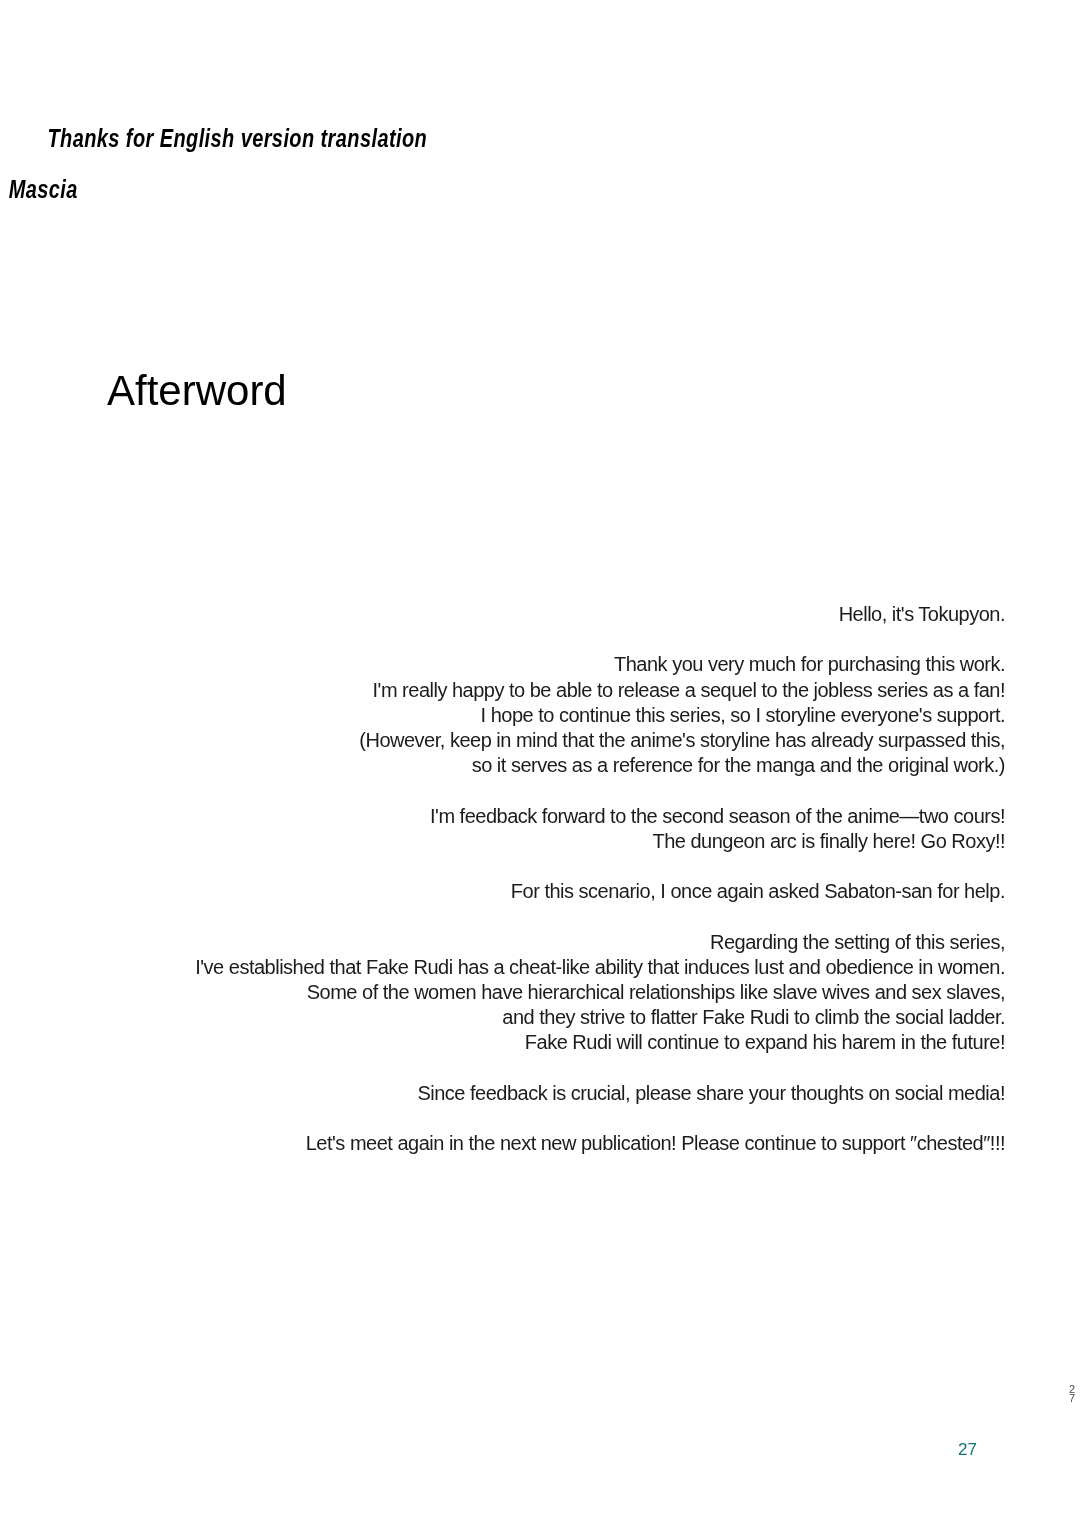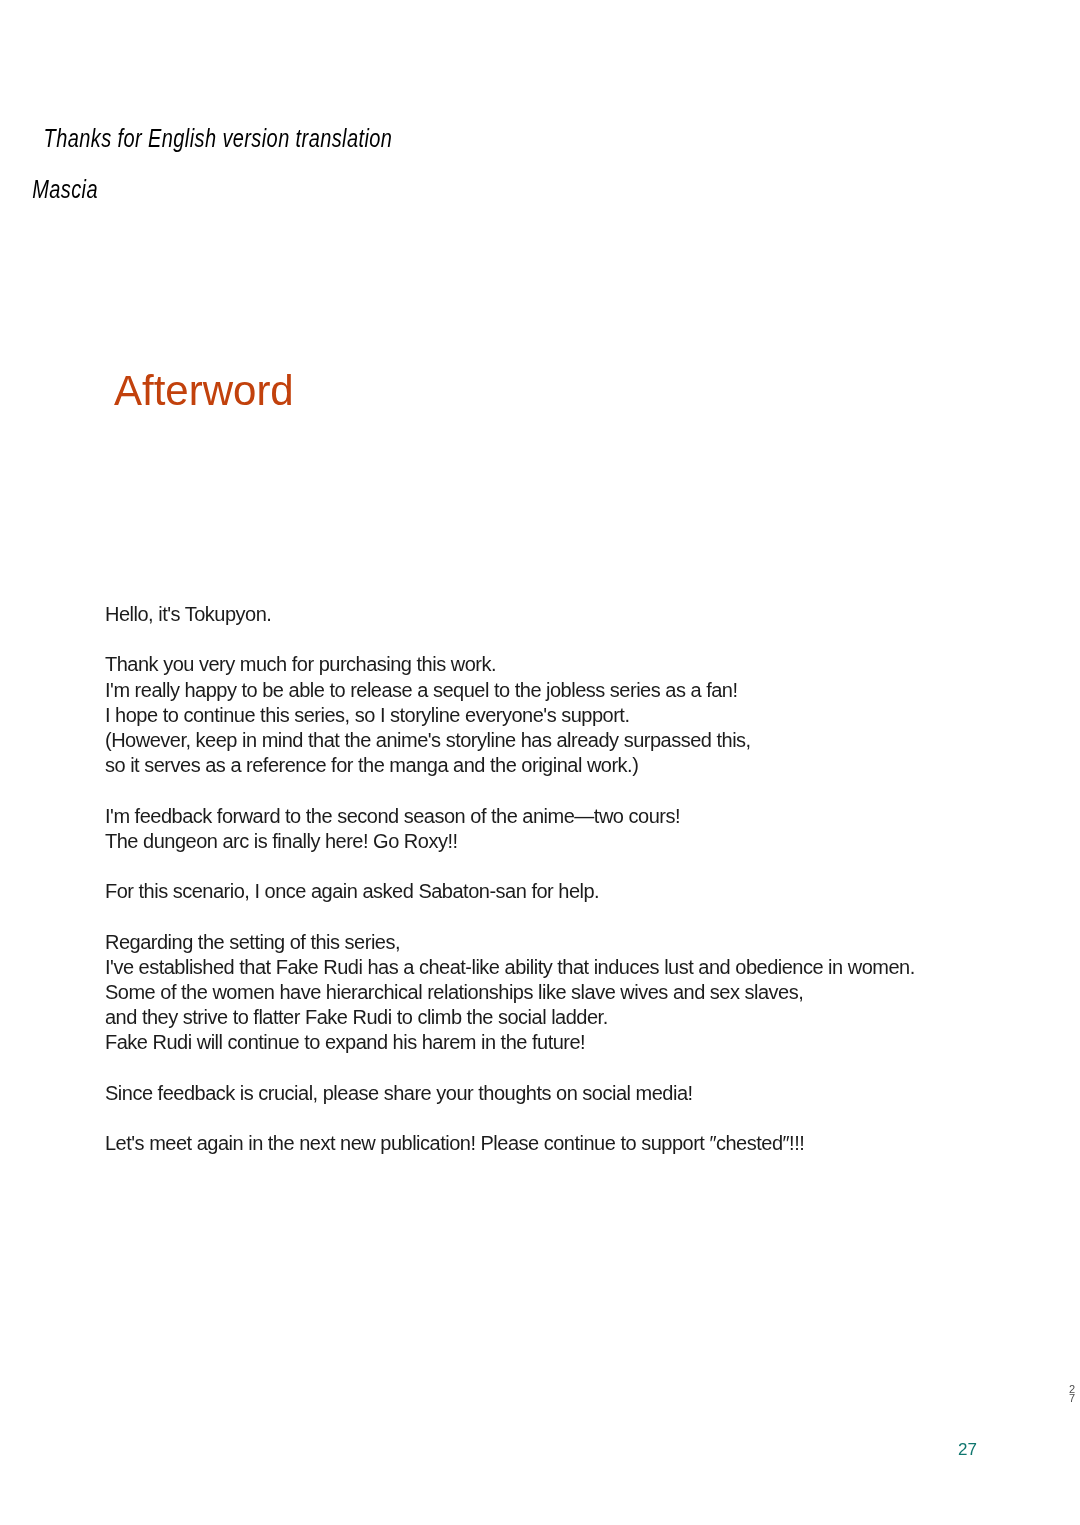--- a/index.html
+++ b/index.html
@@ -16,59 +16,60 @@
   }
   .page {
     position: absolute;
     left: 0; top: 0;
     width: 1080px; height: 1525px;
     background: #ffffff;
   }
   .credit-line {
     position: absolute;
     left: 0; right: 0;
-    font-weight: normal;
+    font-weight: bold;
     font-style: italic;
     font-size: 25px;
     line-height: 25px;
     letter-spacing: 0.5px;
     white-space: nowrap;
   }
   .credit-line > span {
     display: inline-block;
     transform: scaleX(0.80);
     transform-origin: center;
   }
   .credit-title { top: 126px; }
-  .credit-name  { top: 177px; margin-left: 24px; }
+  .credit-name  { top: 177px; }
 
   
   .afterword {
     position: absolute;
-    left: 114px;
+    left: 107px;
     top: 370px;
     font-size: 42px;
     line-height: 42px;
     font-weight: normal;
-    color: #c2410c;
+    color: #000000;
     letter-spacing: 0px;
     white-space: nowrap;
     margin: 0;
   }
 
   
   .body-text {
     position: absolute;
     left: 105px;
     top: 602px;
     width: 900px;
     color: #1c1c1c;
     font-size: 20px;
     line-height: 25.2px;
     letter-spacing: -0.5px;
+    text-align: right;
   }
   .paragraph {
     margin: 0 0 25.2px 0;
   }
   .body-line {
     white-space: nowrap;
   }
 
   
   .side-digits {

